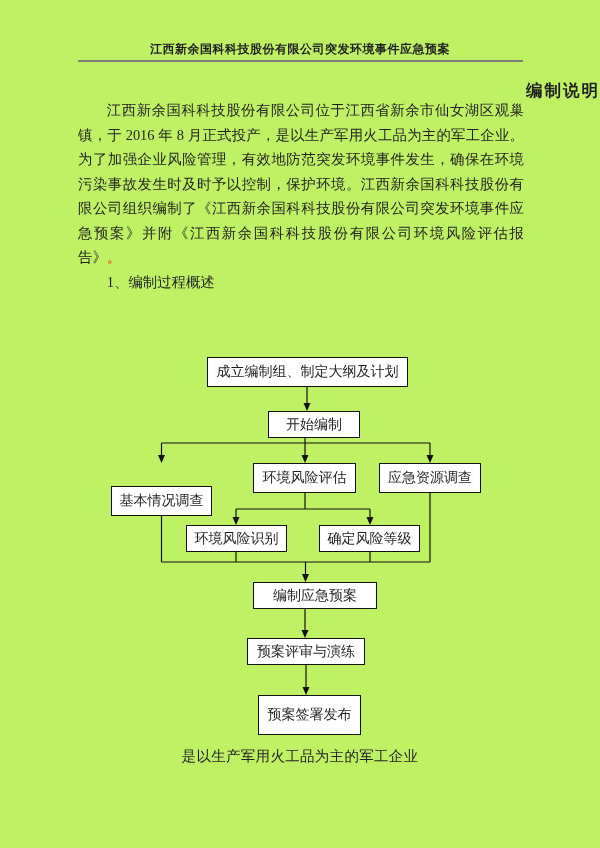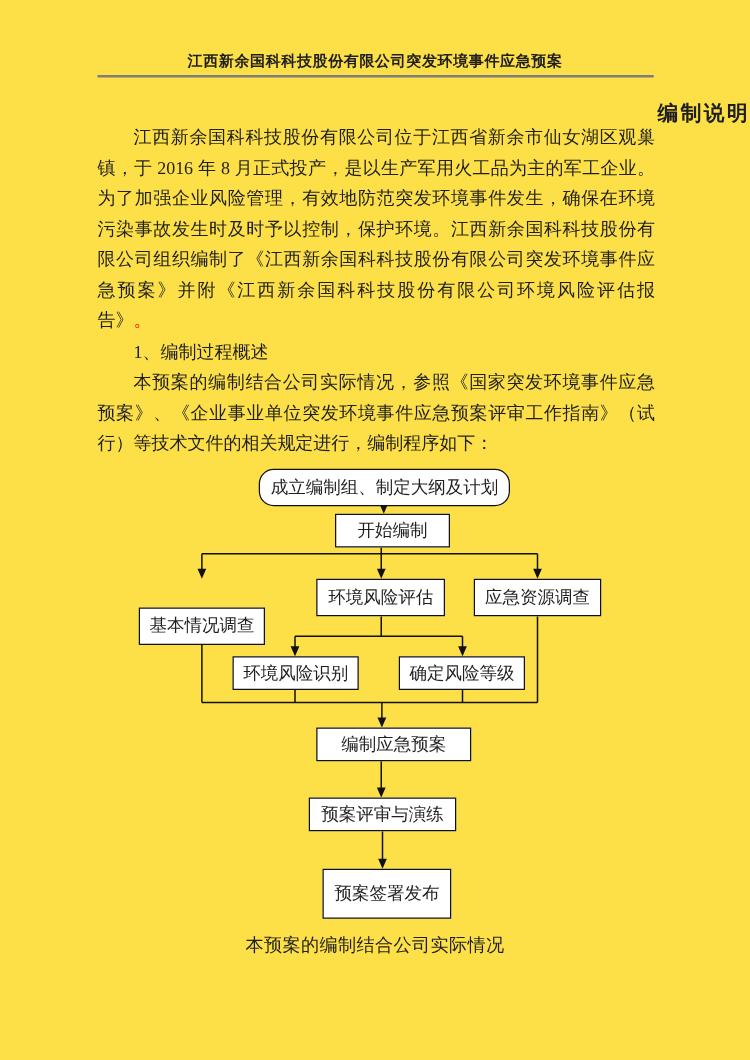--- a/index.html
+++ b/index.html
@@ -3,21 +3,21 @@
 <meta charset="utf-8">
 <style>
   * { margin: 0; padding: 0; box-sizing: border-box; }
   html, body { background: #e8e8e8; }
   body { font-family: "Liberation Serif", "DejaVu Serif", serif; }
   .page {
     position: relative;
     width: 600px;
     height: 848px;
     margin: 0 auto;
-    background: #fde047;
+    background: #bef264;
     color: #1f1f1f;
     overflow: hidden;
   }
   .header-text {
     position: absolute;
     top: 41px; left: 0;
     width: 100%;
     text-align: center;
     font-size: 12px;
     font-weight: bold;
@@ -82,21 +82,20 @@
 <div class="page">
 
   <div class="header-text">江西新余国科科技股份有限公司突发环境事件应急预案</div>
   <div class="header-rule"></div>
 
   <div class="doc-title">编制说明</div>
 
   <div class="body-text">
     <p><span>江西新余国科科技股份有限公司位于江西省新余市仙女湖区观巢镇，于 2016 年 8 月正式投产，是以生产军用火工品为主的军工企业。为了加强企业风险管理，有效地防范突发环境事件发生，确保在环境污染事故发生时及时予以控制，保护环境。江西新余国科科技股份有限公司组织编制了《江西新余国科科技股份有限公司突发环境事件应急预案》并附《江西新余国科科技股份有限公司环境风险评估报告》</span><span class="red-mark">。</span></p>
     <p>1、编制过程概述</p>
-    <p>本预案的编制结合公司实际情况，参照《国家突发环境事件应急预案》、《企业事业单位突发环境事件应急预案评审工作指南》（试行）等技术文件的相关规定进行，编制程序如下：</p>
   </div>
 
   <div class="flowchart">
     <svg width="600" height="375" viewBox="0 0 600 375">
       <g stroke="#111111" stroke-width="1.2" fill="none">
         <line x1="307" y1="37" x2="307" y2="59"></line>
         <line x1="305" y1="88" x2="305" y2="93"></line>
         <line x1="161.5" y1="93" x2="430" y2="93"></line>
         <line x1="161.5" y1="93" x2="161.5" y2="111"></line>
         <line x1="305" y1="93" x2="305" y2="111"></line>
@@ -120,27 +119,27 @@
         <polygon points="301.5,105 308.5,105 305,113"></polygon>
         <polygon points="426.5,105 433.5,105 430,113"></polygon>
         <polygon points="232.5,167 239.5,167 236,175"></polygon>
         <polygon points="366.5,167 373.5,167 370,175"></polygon>
         <polygon points="302,224 309,224 305.5,232"></polygon>
         <polygon points="301.5,280 308.5,280 305,288"></polygon>
         <polygon points="302.5,337 309.5,337 306,345"></polygon>
       </g>
     </svg>
 
-    <div class="fc-box" style="left:207px; top:25px;   width:201px; height:30px;border-radius:12px;">成立编制组、制定大纲及计划</div>
+    <div class="fc-box" style="left:207px; top:7px;   width:201px; height:30px;">成立编制组、制定大纲及计划</div>
     <div class="fc-box" style="left:268px; top:61px;  width:92px;  height:27px;">开始编制</div>
     <div class="fc-box" style="left:111px; top:113px; width:101px; height:30px;margin-top:23px;">基本情况调查</div>
     <div class="fc-box" style="left:253px; top:113px; width:103px; height:30px;">环境风险评估</div>
     <div class="fc-box" style="left:379px; top:113px; width:102px; height:30px;">应急资源调查</div>
     <div class="fc-box" style="left:186px; top:175px; width:101px; height:27px;">环境风险识别</div>
     <div class="fc-box" style="left:319px; top:175px; width:101px; height:27px;">确定风险等级</div>
     <div class="fc-box" style="left:253px; top:232px; width:124px; height:27px;">编制应急预案</div>
     <div class="fc-box" style="left:247px; top:288px; width:118px; height:27px;">预案评审与演练</div>
     <div class="fc-box" style="left:258px; top:345px; width:103px; height:40px;">预案签署发布</div>
   </div>
 
-  <div class="figure-caption">本预案的编制结合公司实际情况</div>
+  <div class="figure-caption">是以生产军用火工品为主的军工企业</div>
 
 </div>
 
 </body></html>

